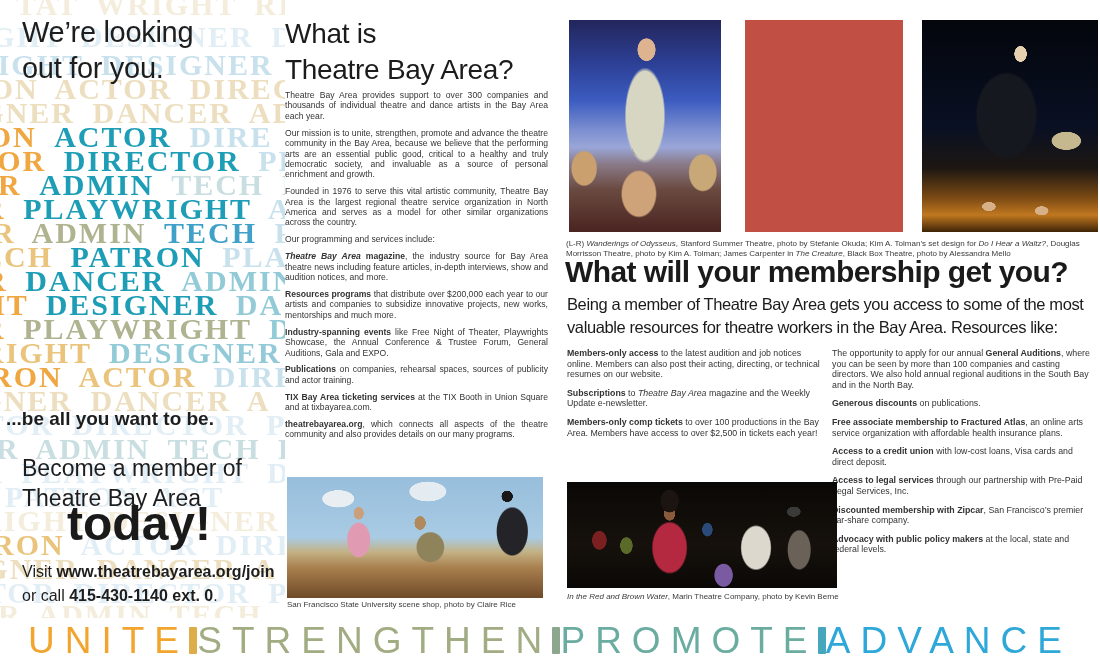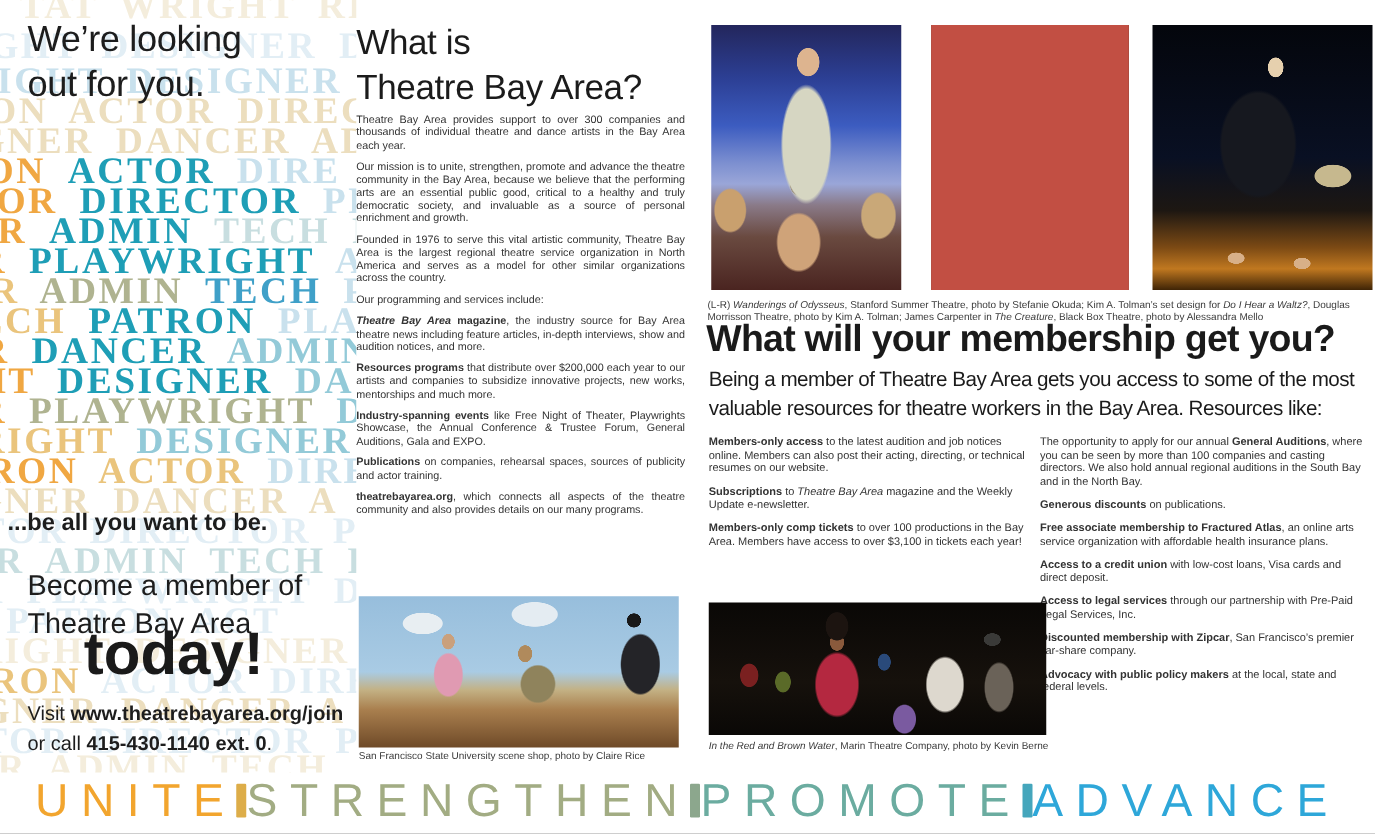--- a/index.html
+++ b/index.html
@@ -154,38 +154,39 @@
         <p>Theatre Bay Area provides support to over 300 companies and thousands of individual theatre and dance artists in the Bay Area each year.</p>
         <p>Our mission is to unite, strengthen, promote and advance the theatre community in the Bay Area, because we believe that the performing arts are an essential public good, critical to a healthy and truly democratic society, and invaluable as a source of personal enrichment and growth.</p>
         <p>Founded in 1976 to serve this vital artistic community, Theatre Bay Area is the largest regional theatre service organization in North America and serves as a model for other similar organizations across the country.</p>
       </div>
     <p>Our programming and services include:</p>
     <div>
         <p><span class="b i">Theatre Bay Area</span><span class="b"> magazine</span><span>, the industry source for Bay Area theatre news including feature articles, in-depth interviews, show and audition notices, and more.</span></p>
         <p><span class="b">Resources programs</span><span> that distribute over $200,000 each year to our artists and companies to subsidize innovative projects, new works, mentorships and much more.</span></p>
         <p><span class="b">Industry-spanning events</span><span> like Free Night of Theater, Playwrights Showcase, the Annual Conference &amp; Trustee Forum, General Auditions, Gala and EXPO.</span></p>
         <p><span class="b">Publications</span><span> on companies, rehearsal spaces, sources of publicity and actor training.</span></p>
+        <p><span class="b">TIX Bay Area ticketing services</span><span> at the TIX Booth in Union Square and at tixbayarea.com.</span></p>
         <p><span class="b">theatrebayarea.org</span><span>, which connects all aspects of the theatre community and also provides details on our many programs.</span></p>
       </div>
   </div>
   <div class="photo photo-sceneshop"></div>
   <div class="caption-scene smallcap">San Francisco State University scene shop, photo by Claire Rice</div>
 
   <div class="photo photo-odysseus"></div>
   <div class="photo photo-setdesign"></div>
   <div class="photo photo-creature"></div>
   <div class="gallery-caption smallcap"><span>(L-R) </span><span class="i">Wanderings of Odysseus</span><span>, Stanford Summer Theatre, photo by Stefanie Okuda; Kim A. Tolman’s set design for </span><span class="i">Do I Hear a Waltz?</span><span>, Douglas Morrisson Theatre, photo by Kim A. Tolman; James Carpenter in </span><span class="i">The Creature</span><span>, Black Box Theatre, photo by Alessandra Mello</span></div>
 
   <div class="m-heading">What will your membership get you?</div>
   <div class="m-subhead">Being a member of Theatre Bay Area gets you access to some of the most
 valuable resources for theatre workers in the Bay Area. Resources like:</div>
   <div class="benefits benefits-left">
       <p><span class="b">Members-only access</span><span> to the latest audition and job notices online.  Members can also post their acting, directing, or technical resumes on our website.</span></p>
       <p><span class="b">Subscriptions</span><span> to </span><span class="i">Theatre Bay Area</span><span> magazine and the Weekly Update e-newsletter.</span></p>
-      <p><span class="b">Members-only comp tickets</span><span> to over 100 productions in the Bay Area.  Members have access to over $3,100 in tickets each year!</span></p>
+      <p><span class="b">Members-only comp tickets</span><span> to over 100 productions in the Bay Area.  Members have access to over $2,500 in tickets each year!</span></p>
     </div>
   <div class="benefits benefits-right">
       <p><span>The opportunity to apply for our annual </span><span class="b">General Auditions</span><span>, where you can be seen by more than 100 companies and casting directors.  We also hold annual regional auditions in the South Bay and in the North Bay.</span></p>
       <p><span class="b">Generous discounts</span><span> on publications.</span></p>
       <p><span class="b">Free associate membership to Fractured Atlas</span><span>, an online arts service organization with affordable health insurance plans.</span></p>
       <p><span class="b">Access to a credit union</span><span> with low-cost loans, Visa cards and direct deposit.</span></p>
       <p><span class="b">Access to legal services</span><span> through our partnership with Pre-Paid Legal Services, Inc.</span></p>
       <p><span class="b">Discounted membership with Zipcar</span><span>, San Francisco’s premier car-share company.</span></p>
       <p><span class="b">Advocacy with public policy makers</span><span> at the local, state and federal levels.</span></p>
     </div>

